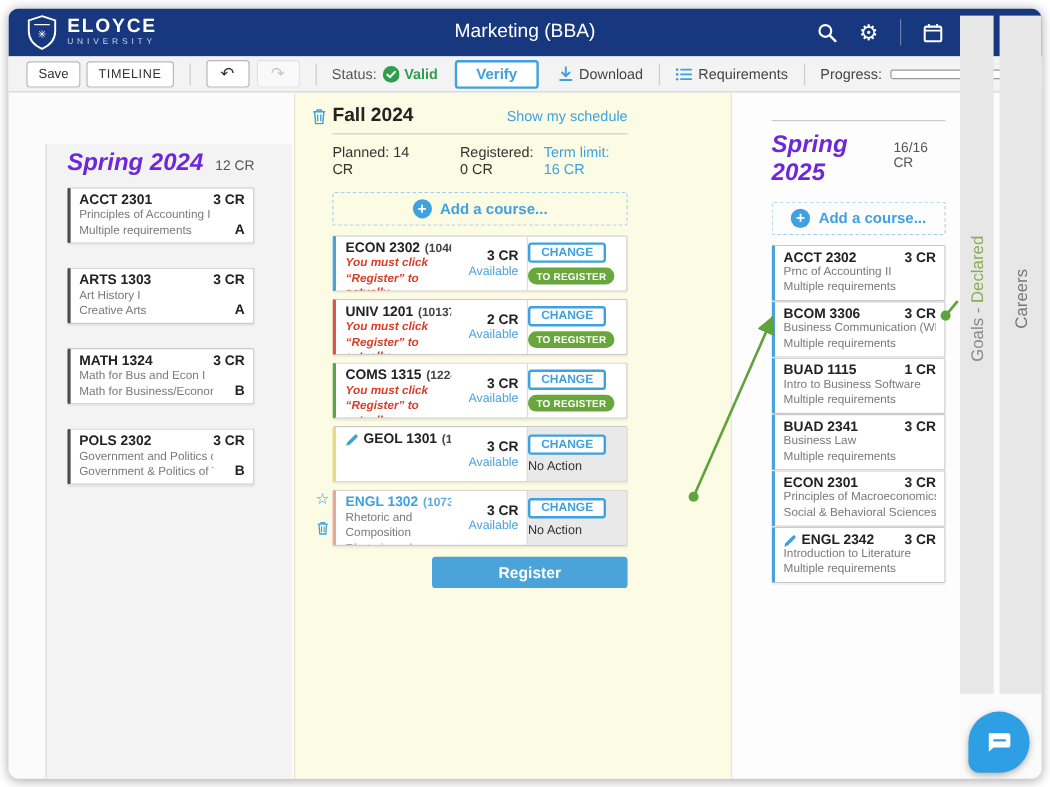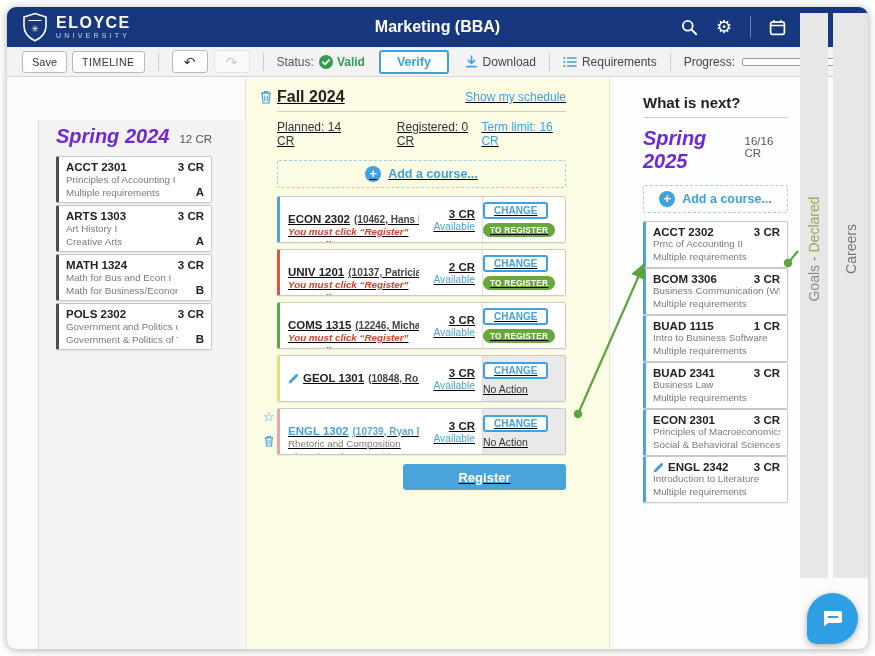--- a/index.html
+++ b/index.html
@@ -6,21 +6,21 @@
   html,body { width:875px; height:656px; background:#fff; font-family:"Liberation Sans","DejaVu Sans",sans-serif; overflow:hidden; }
   .window { position:absolute; left:7px; top:7px; width:861px; height:642px; background:#fbfbfb;
             border-radius:9px; box-shadow:0 1px 9px rgba(0,0,0,.33); overflow:hidden; }
 
   
   .appbar { position:absolute; left:0; top:0; width:861px; height:40px; background:#17377e; display:flex; align-items:center; }
   .logo { display:flex; align-items:center; gap:8px; margin-left:15px; }
   .logo-shield { width:26px; height:30px; }
   .logo-text .nm { color:#fff; font-size:16px; font-weight:bold; letter-spacing:1.5px; line-height:16px; }
   .logo-text .sb { color:#cdd6ea; font-size:7px; letter-spacing:3.2px; line-height:9px; }
-  .appbar-title { position:absolute; left:0; right:0; text-align:center; color:#fff; font-size:16px; font-weight:bold; }
+  .appbar-title { position:absolute; left:0; right:0; text-align:center; color:#fff; font-size:16px; font-weight:normal; }
   .appbar-icons { position:absolute; right:12px; top:0; height:40px; display:flex; align-items:center; gap:17px; }
   .hicon { width:18px; height:18px; display:flex; align-items:center; justify-content:center; color:#fff; cursor:pointer; }
   .hdiv { width:1px; height:22px; background:rgba(255,255,255,.35); }
   .gear-glyph { font-size:18px; color:#fff; line-height:18px; }
 
   
   .toolbar { position:absolute; left:0; top:40px; width:861px; height:30px; background:#f3f3f3; border-bottom:1px solid #d5d5d5;
              display:flex; align-items:center; font-size:12px; color:#444; }
   .tbtn { background:#fff; border:1px solid #b9b9b9; border-radius:3px; color:#333; font-size:11px; padding:4px 9px; cursor:pointer; font-family:inherit; }
   .tbtn.save { margin-left:15px; }
@@ -43,54 +43,54 @@
   .panel-title { font-size:15px; font-weight:bold; color:#222; }
   .rule { height:1px; background:#ccc; margin-top:6px; }
 
   .left-panel { position:absolute; left:13px; top:0; width:223px; height:571px; }
   .left-head { position:absolute; left:18px; top:16px; width:192px; }
   .left-lane { position:absolute; left:18px; top:42px; width:205px; height:529px; background:#f3f3f3; border-left:1px solid #dcdcdc; }
   .lane-inner { position:absolute; left:17px; top:5px; width:156px; }
   .term-head { display:flex; justify-content:space-between; align-items:baseline; margin-bottom:8px; }
   .term-name { font-size:20px; font-weight:bold; color:#6d28d9;font-style:italic; }
   .term-cr { font-size:11.5px; color:#555; }
-  .card-stack { display:flex; flex-direction:column; gap:2px; }
+  .card-stack { display:flex; flex-direction:column; gap:20px; }
 
   .ccard { background:#fff; border:1px solid #c9c9c9; border-left:3px solid #4d4d4d; border-radius:2px; height:47px;
            display:flex; padding:4px 7px; box-shadow:0 1px 1px rgba(0,0,0,.06); cursor:pointer; }
   .cc-left { flex:1; min-width:0; overflow:hidden; }
   .cc-code { font-size:11.5px; font-weight:bold; color:#222; margin-bottom:1px; }
   .cc-line { font-size:9.8px; color:#7a7a7a; line-height:1.32; white-space:nowrap; overflow:hidden; }
   .cc-right { display:flex; flex-direction:column; justify-content:space-between; align-items:flex-end; }
   .cc-cr { font-size:11.5px; font-weight:bold; color:#222; }
   .cc-grade { font-size:11.5px; font-weight:bold; color:#222; }
 
   
   .mid-panel { position:absolute; left:238px; top:0; width:365px; height:571px; background:#fcfbe4; border-left:1px solid #e6e6d2; border-right:1px solid #e6e6d2; }
-  .mid-inner { position:absolute; left:31px; top:10px; width:289px;text-decoration:underline; }
+  .mid-inner { position:absolute; left:31px; top:10px; width:246px; }
   .mid-titlerow { display:flex; align-items:center; margin-left:-17px; }
   .mid-title { font-size:16px; font-weight:bold; color:#222; margin-left:5px; }
   .mid-link { margin-left:auto; color:#3fa1dd; font-size:12px; cursor:pointer; }
   .mid-rule { height:1px; background:#cfcfbc; margin-top:5px; }
   .stats-row { display:flex; align-items:baseline; margin-top:8px; font-size:12px; color:#333; }
   .stats-row .st2 { margin-left:42px; }
   .stats-row .st3 { margin-left:auto; color:#3fa1dd; }
   .addcourse { margin-top:12px; height:28px; border:1px dashed #a5cfe8; border-radius:2px; display:flex; align-items:center; justify-content:center; gap:7px;
                color:#3fa1dd; font-size:12.5px; font-weight:bold; cursor:pointer; background:transparent; width:100%; font-family:inherit; }
   .plus-circle { width:16px; height:16px; border-radius:50%; background:#3fa1dd; color:#fff; font-size:13px; font-weight:bold; display:flex; align-items:center; justify-content:center; line-height:16px; }
   .mid-cards { margin-top:8px; display:flex; flex-direction:column; gap:6px; }
 
   .pcard { position:relative; background:#fff; border:1px solid #c9c9c9; border-left:3px solid #999; border-radius:2px; height:47px;
            display:flex; align-items:stretch; box-shadow:0 1px 1px rgba(0,0,0,.06); cursor:pointer; }
   .accent-blue { border-left-color:#4aa3dd !important; }
   .accent-red { border-left-color:#e05348 !important; }
   .accent-green { border-left-color:#56a944 !important; }
   .accent-yellow { border-left-color:#e9dc79 !important; }
   .accent-pink { border-left-color:#eda39e !important; }
-  .pc-main { flex:1; min-width:0; padding:16px 8px; overflow:hidden; }
+  .pc-main { flex:1; min-width:0; padding:4px 8px; overflow:hidden; }
   .pc-title { font-size:11.5px; font-weight:bold; color:#222; white-space:nowrap; overflow:hidden; display:flex; align-items:center; gap:4px; }
   .pc-detail { font-size:10px; color:#444; }
   .pcard.highlight .pc-code { color:#3fa1dd; }
   .pcard.highlight .pc-detail { color:#5fabd9; }
   .pc-warn { font-size:9.8px; font-style:italic; font-weight:bold; color:#d6402c; line-height:1.3; margin-top:1px; }
   .pc-warn span { display:block; }
   .pc-lines { font-size:9.8px; color:#7a7a7a; line-height:1.32; margin-top:1px; }
   .pc-stats { width:55px; display:flex; flex-direction:column; justify-content:center; align-items:flex-end; padding-right:7px; gap:1px; }
   .pc-cr { font-size:11.5px; font-weight:bold; color:#222; }
   .pc-avail { font-size:10.3px; color:#4aa3dd; }
@@ -456,21 +456,20 @@
   </div>
           </div>
         <div class="register-row">
           <button class="register-btn">Register</button>
         </div>
       </div>
     </div>
 
     <div class="right-panel">
       <div class="right-inner">
-        <div class="panel-title">What is next?</div>
         <div class="right-rule"></div>
         <div class="right-term term-head">
           <span class="term-name">Spring 2025</span>
           <span class="term-cr">16/16 CR</span>
         </div>
         <button class="addcourse">
           <span class="plus-circle">+</span>
           <span>Add a course...</span>
         </button>
         <div class="right-cards">

